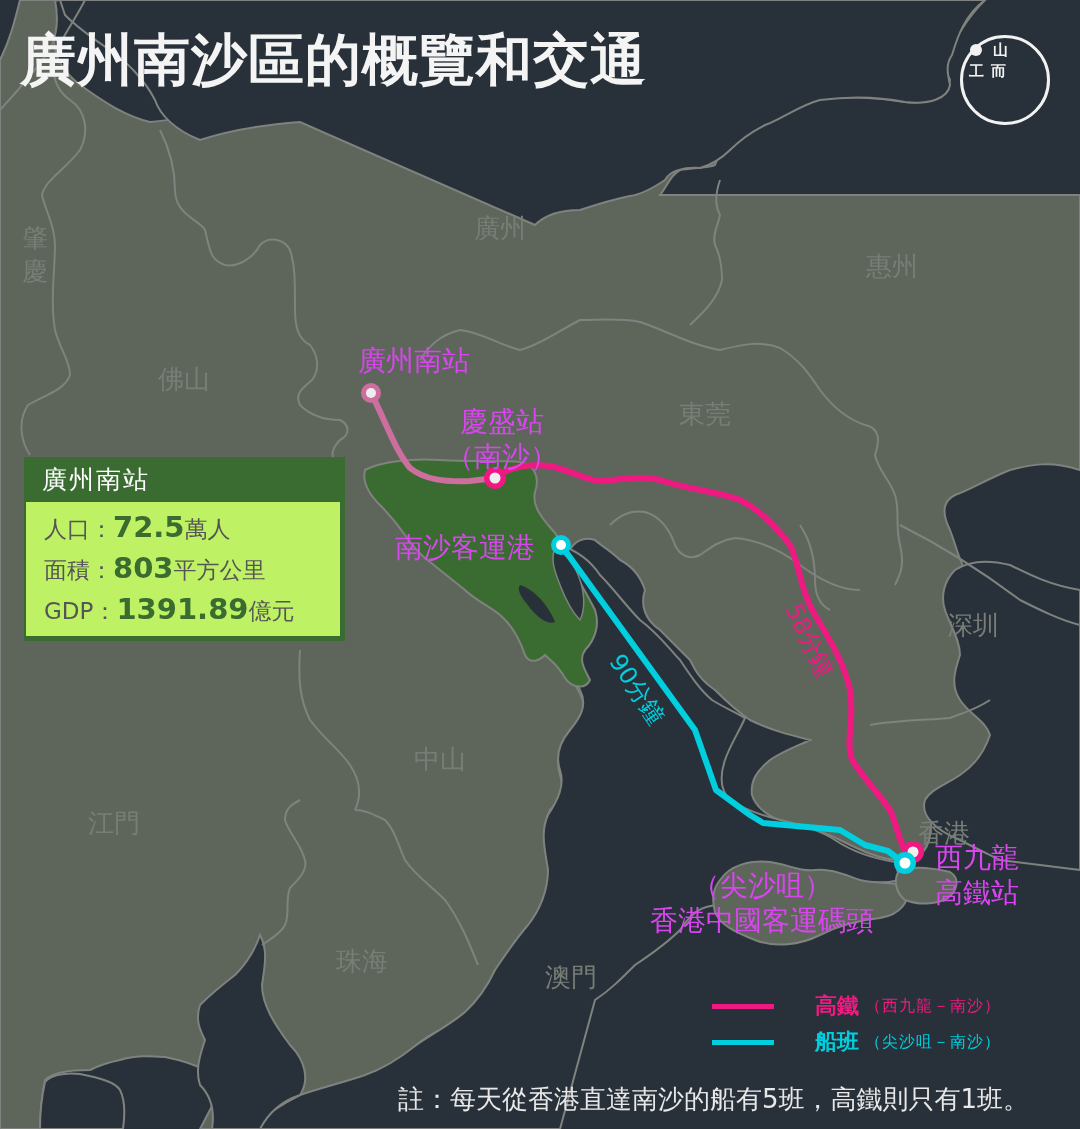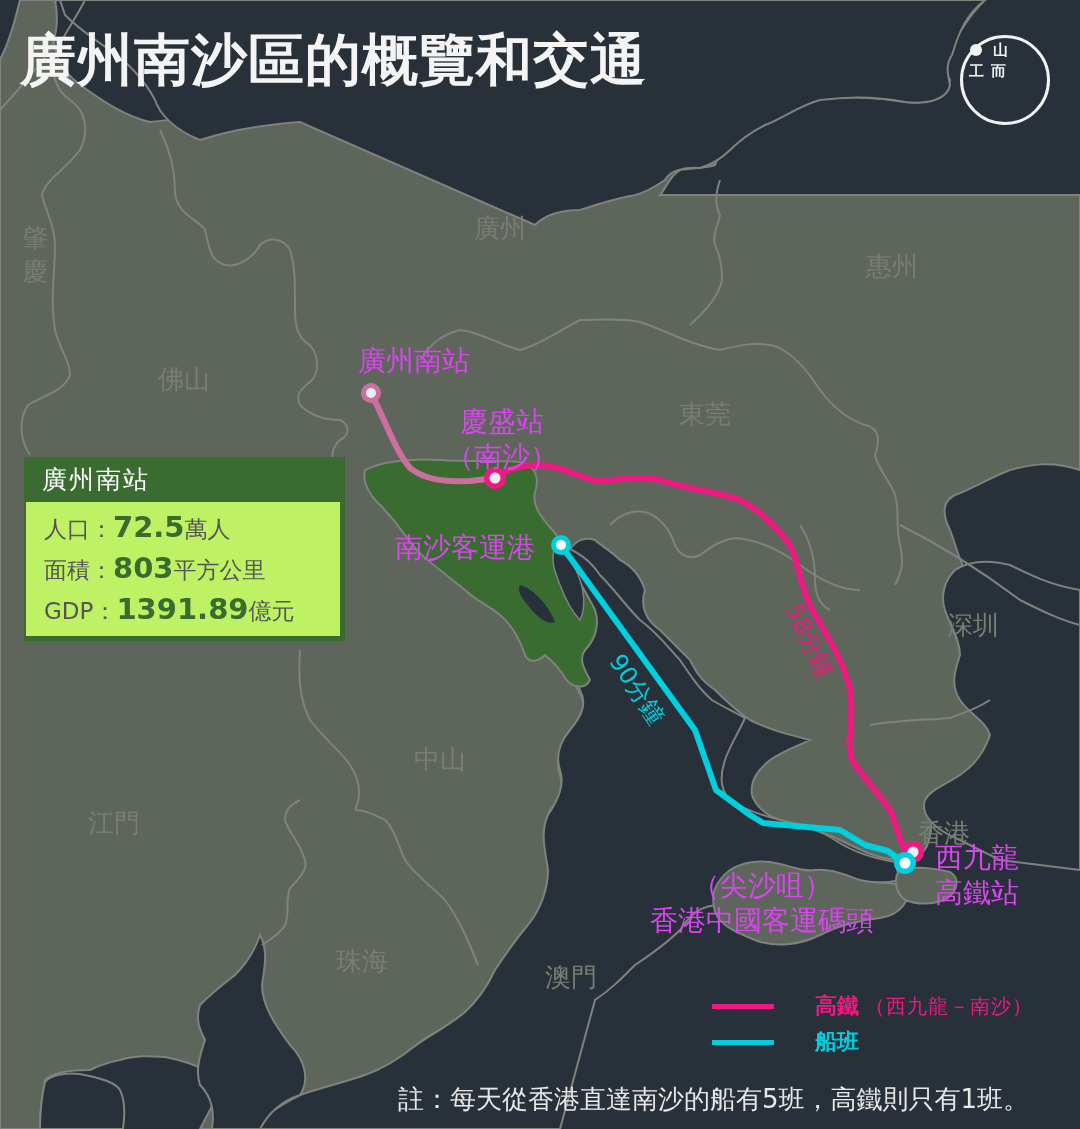--- a/index.html
+++ b/index.html
@@ -15,21 +15,21 @@
   .duration { position: absolute; font-size: 24px; white-space: nowrap; transform-origin: left top; line-height: 1; }
   .info-box { position: absolute; left: 24px; top: 457px; width: 321px; background: #3a6b30; border: 2px solid #3a6b30; box-sizing: border-box; }
   .info-box .ib-title { color: #ffffff; font-size: 25px; padding: 6px 14px 7px 16px; letter-spacing: 2px; line-height: 1.2; }
   .info-box .ib-body { background: #bef264; padding: 6px 0 5px 18px; margin: 0 3px 3px 0; }
   .ib-row { font-size: 23px; color: #555; line-height: 39px; white-space: nowrap; }
   .ib-row .val { color: #3a6b30; font-weight: bold; font-size: 29px; }
   .legend { position: absolute; left: 712px; top: 988px; }
   .legend-item { display: flex; align-items: center; height: 36px; }
   .legend-swatch { width: 62px; height: 5px; margin-right: 10px; }
   .legend-label { font-size: 22px; font-weight: bold; margin-right: 6px; margin-left: 31px; }
-  .legend-route { font-size: 20px; letter-spacing: 1px; }
+  .legend-route { font-size: 16px; letter-spacing: 1px; }
   .footnote { position: absolute; left: 398px; top: 1082px; font-size: 26px; color: #e8e8e8; white-space: nowrap; }
 </style>
 </head>
 <body>
 
 <svg id="map" viewBox="0 0 1080 1129" xmlns="http://www.w3.org/2000/svg">
   <rect x="0" y="0" width="1080" height="1129" fill="#283139"></rect>
 
   <path fill="#5e665b" stroke="#7f827e" stroke-width="2" d="M0,60 C20,20 40,0 60,0 L20,0 C40,0 55,10 55,35 C52,55 62,70 80,85 C95,95 120,115 150,122 C200,118 240,100 270,90 C300,75 320,60 335,40 C360,30 380,20 395,10 C420,5 520,5 600,0 L985,0 C965,20 955,40 948,55 C940,62 945,70 950,80 C948,95 930,105 905,102 C880,98 840,95 815,100 C790,110 770,125 750,128 C730,138 718,155 715,165 C708,168 690,168 680,170 C670,175 665,190 660,195 L1080,195 L1080,470 C1050,460 1030,465 1010,470 C985,480 970,490 955,495 C945,500 940,510 950,530 C958,550 960,570 975,580 C1000,600 1030,620 1050,640 C1065,660 1070,690 1060,700 C1050,710 1030,700 1020,690 L1080,700 L1080,780 C1060,790 1050,810 1040,820 C1030,835 1020,845 1010,850 C995,855 985,845 980,830 C970,815 965,810 950,808 C935,810 930,820 930,835 C928,850 920,860 900,860 C880,860 860,850 840,840 C820,830 800,825 780,820 C765,815 755,805 752,795 C750,780 758,770 770,760 C785,750 800,745 810,740 C790,735 770,730 750,720 C735,710 725,700 715,690 C700,680 695,670 690,660 C680,650 670,640 660,630 C645,620 640,605 645,590 C640,575 630,565 620,560 C610,550 600,545 595,540 C580,535 570,545 565,560 C560,575 565,590 575,600 C585,615 590,630 585,650 C575,665 570,675 578,690 C590,710 580,720 570,730 C560,745 555,760 560,775 C565,790 560,800 550,810 C540,830 545,850 550,870 C555,890 545,910 530,925 C520,935 515,950 505,960 C495,970 490,990 480,1000 C470,1010 455,1020 440,1030 C420,1040 410,1050 400,1060 C385,1070 370,1075 355,1080 C340,1085 320,1090 310,1092 C300,1096 290,1100 280,1105 C270,1110 260,1120 250,1129 L200,1129 C210,1110 215,1100 218,1095 C220,1085 215,1075 205,1070 C195,1065 180,1060 165,1057 C150,1056 135,1055 120,1060 C110,1062 100,1065 90,1070 C60,1070 50,1075 45,1080 C42,1095 40,1110 40,1129 L0,1129 Z"></path>
 
@@ -156,16 +156,17 @@
 
 <div class="legend">
   <div class="legend-item">
     <span class="legend-swatch" style="background:#ee1a82;"></span>
     <span class="legend-label" style="color:#ee1a82;">高鐵</span>
     <span class="legend-route" style="color:#ee1a82;">（西九龍－南沙）</span>
   </div>
   <div class="legend-item">
     <span class="legend-swatch" style="background:#00cfe0;"></span>
     <span class="legend-label" style="color:#00cfe0;">船班</span>
+    <span class="legend-route" style="color:#00cfe0;">（尖沙咀－南沙）</span>
   </div>
 </div>
 
 <div class="footnote">註：每天從香港直達南沙的船有5班，高鐵則只有1班。</div>
 
 </body></html>

